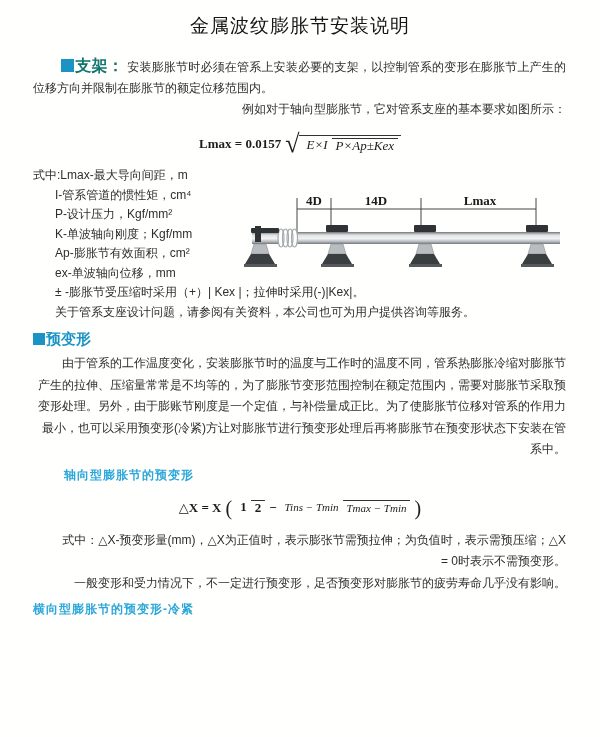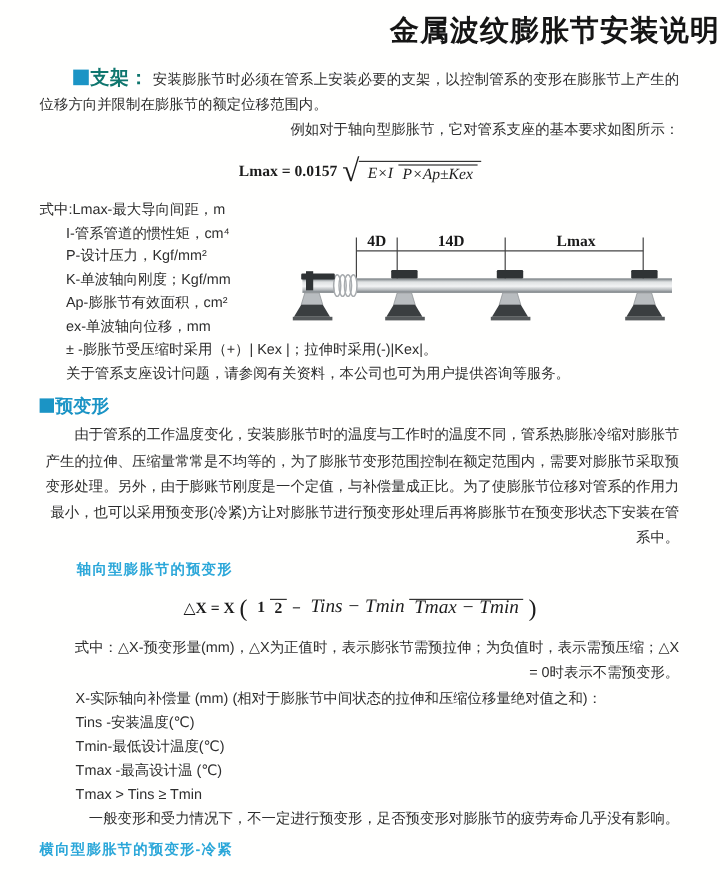--- a/index.html
+++ b/index.html
@@ -4,21 +4,21 @@
 <style>
   * { margin:0; padding:0; box-sizing:border-box; }
   html,body { background:#ffffff; }
   .page {
     position:relative; width:600px; height:737px; margin:0 auto;
     background:#fffffe; overflow:hidden;
     font-family:"Liberation Sans","DejaVu Sans",sans-serif;
     color:#2e2e2e; font-size:12px;
   }
   .title {
-    margin-top:11px; text-align:right; font-size:24px; font-weight:bold;
+    margin-top:11px; text-align:center; font-size:19px; font-weight:normal;
     color:#151515; letter-spacing:1px; line-height:30px;
   }
   .para { margin:0 34px 0 33px; line-height:21px; }
   .just { text-align:justify; }
   .indent { text-indent:2em;text-align:right; }
   .hang { margin-top:14px; }
   .sec-head { color:#0f766e; font-weight:bold; font-size:16px; }
   .sq {
     display:inline-block; width:13px; height:13px; background:#1b94c5;
     vertical-align:-1px; margin-right:1px;
@@ -42,21 +42,21 @@
   }
   .f1 { margin-top:7px; height:34px; }
   .f2 { margin-top:4px; height:36px; }
   .f-lhs { font-weight:bold; }
   .radical { font-size:26px; font-weight:normal; line-height:20px; margin-right:-4px; }
   .rad-body { border-top:1px solid #333; padding:1px 3px 0 3px; display:inline-block; }
   .frac { display:inline-flex; flex-direction:row; text-align:center; font-style:italic; }
   .frac .num { padding:0 4px; line-height:14px; }
   .frac .den { border-top:1px solid #333; padding:0 4px; line-height:14px; }
   .frac.plain { font-style:normal; font-weight:bold; }
-  .frac.ital  { font-weight:normal; font-size:16px; }
+  .frac.ital  { font-weight:normal; font-size:11px; }
   .paren { font-size:20px; font-weight:normal; line-height:20px; }
   .minus { font-weight:bold; }
   
   .defs { margin:5px 0 0 33px; width:270px; }
   .def-line { line-height:19.5px; white-space:nowrap; }
   .def-line.ind { margin-left:22px; }
   .def-line.wide { white-space:normal; width:540px; }
   .tdefs { margin:0 0 0 63px; }
   .t-line { line-height:20px; }
   
@@ -173,25 +173,18 @@
     <span class="minus">−</span>
     <span class="frac ital">
         <span class="num">Tins − Tmin</span>
         <span class="den">Tmax − Tmin</span>
       </span>
     <span class="paren">)</span>
   </div>
 
   <p class="para just indent" style="line-height:21.5px; margin-top:4px;">式中：△X-预变形量(mm)，△X为正值时，表示膨张节需预拉伸；为负值时，表示需预压缩；△X = 0时表示不需预变形。</p>
 
-  <div class="tdefs">
-    <div class="t-line">X-实际轴向补偿量 (mm) (相对于膨胀节中间状态的拉伸和压缩位移量绝对值之和)：</div>
-    <div class="t-line">Tins -安装温度(℃)</div>
-    <div class="t-line">Tmin-最低设计温度(℃)</div>
-    <div class="t-line">Tmax -最高设计温 (℃)</div>
-    <div class="t-line">Tmax &gt; Tins ≥ Tmin</div>
-  </div>
 
   <p class="para indent">一般变形和受力情况下，不一定进行预变形，足否预变形对膨胀节的疲劳寿命几乎没有影响。</p>
 
   <h3 class="subhead lateral-h">横向型膨胀节的预变形-冷紧</h3>
 
 </div>
 
 </body></html>

